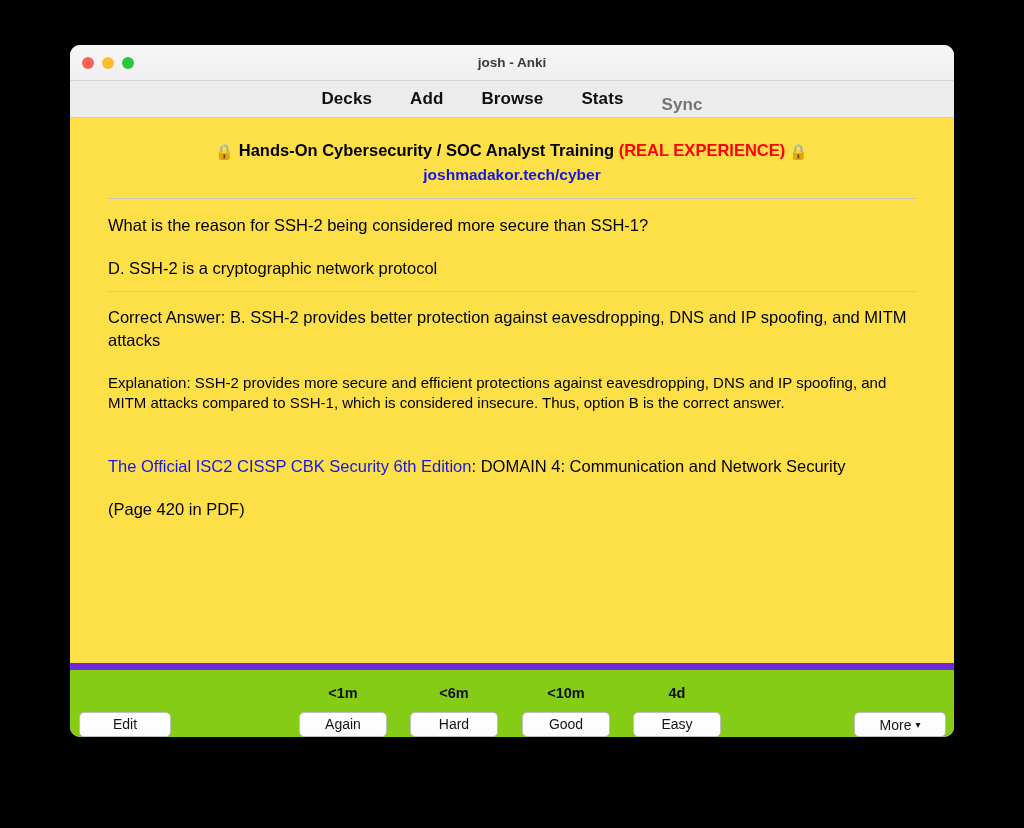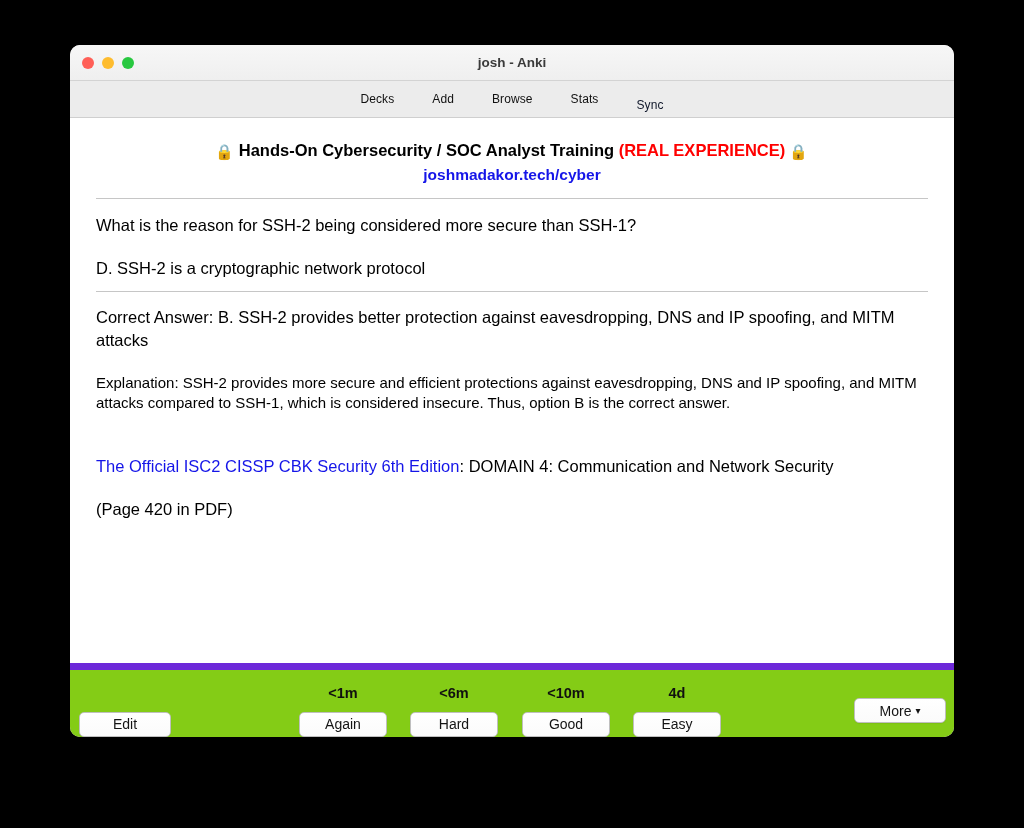--- a/index.html
+++ b/index.html
@@ -68,34 +68,34 @@
   #navbar {
     height: 36px;
     background: #ececec;
     border-bottom: 1px solid #cfcfcf;
     display: flex;
     align-items: center;
     justify-content: center;
     gap: 38px;
   }
   .nav-item {
-    font-size: 12px;
-    font-weight: normal;
+    font-size: 17px;
+    font-weight: bold;
     color: #101010;
     cursor: pointer;
     letter-spacing: 0.1px;
   }
-  .nav-item.sync { color: #0f172a; margin-top: 12px; }
+  .nav-item.sync { color: #737373; margin-top: 12px; }
 
   
   #content {
     position: relative;
     height: 545px;
-    background: #ffffff;
-    padding: 0 26px;
+    background: #fde047;
+    padding: 0 38px;
     box-sizing: border-box;
     overflow: hidden;
   }
 
   #card-header {
     padding-top: 21px;
     text-align: center;
     line-height: 1.45;
   }
   #banner-line {
@@ -192,21 +192,21 @@
     color: #101010;
     text-align: center;
     top: 15px;
   }
 
   #btn-edit  { left: 9px;   top: 42px; width: 92px; }
   #btn-again { left: 229px; top: 42px; width: 88px; }
   #btn-hard  { left: 340px; top: 42px; width: 88px; }
   #btn-good  { left: 452px; top: 42px; width: 88px; }
   #btn-easy  { left: 563px; top: 42px; width: 88px; }
-  #btn-more  { left: 784px; top: 28px; width: 92px; }
+  #btn-more  { left: 784px; top: 42px; width: 92px; }
 
   #int-again { left: 229px; width: 88px; }
   #int-hard  { left: 340px; width: 88px; }
   #int-good  { left: 452px; width: 88px; }
   #int-easy  { left: 563px; width: 88px; }
 
   .caret { font-size: 10px; vertical-align: 2px; }
 </style>
 </head>
 <body>

